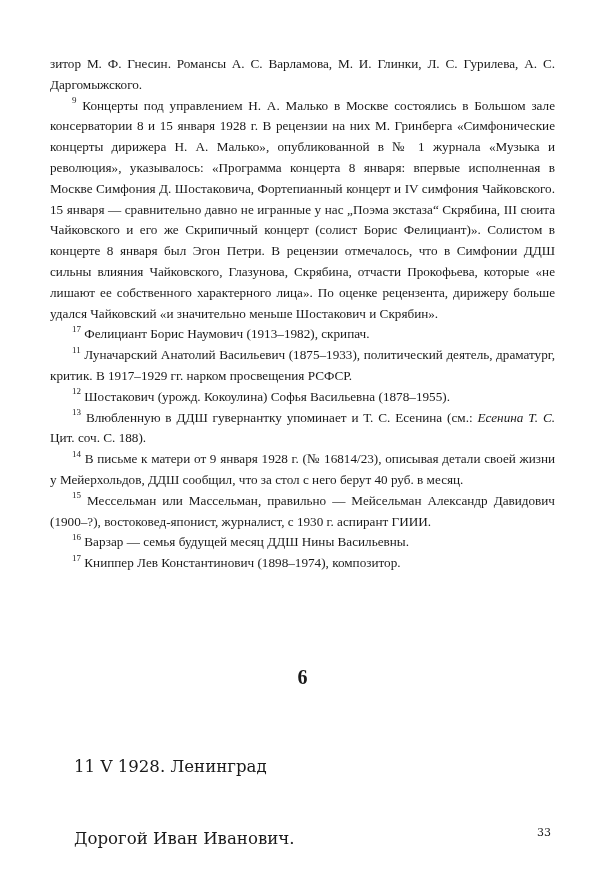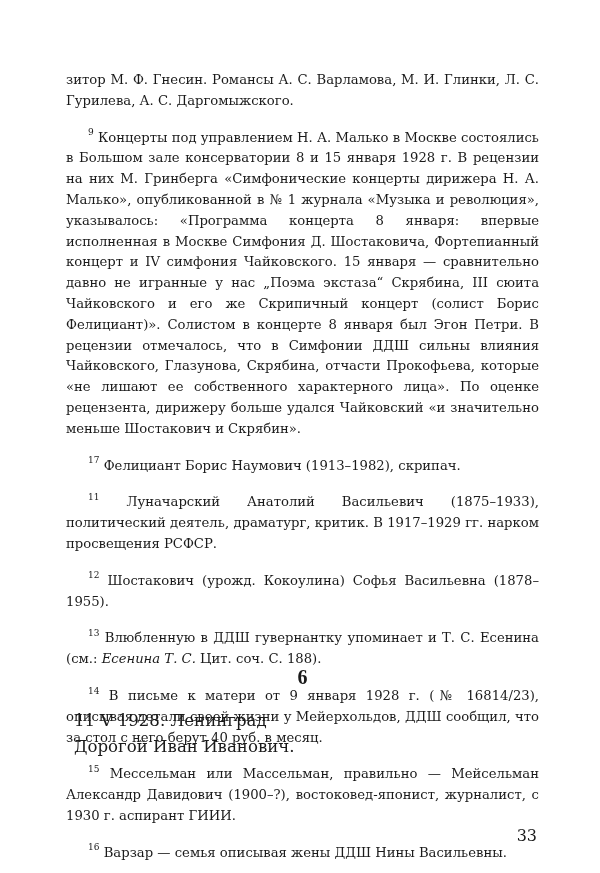--- a/index.html
+++ b/index.html
@@ -1,32 +1,32 @@
 <!DOCTYPE html>
 <html><head>
 <meta charset="utf-8">
 <style>
   html, body { margin: 0; padding: 0; background: #ffffff; }
   body { width: 600px; height: 873px; position: relative; overflow: hidden;
          font-family: "DejaVu Serif", "Liberation Serif", serif; color: #1a1a1a; }
   .page { position: absolute; left: 50px; top: 0; width: 505px; }
   .notes { position: absolute; top: 54px; left: 0; width: 505px;
            font-size: 13.2px; line-height: 20.8px; text-align: justify; }
-  .notes p { margin: 16px; }
+  .notes p { margin: 0; font-family: Liberation Serif, serif; }
   .notes p.ind { text-indent: 22px; }
   sup { font-size: 9px; line-height: 0; position: relative; top: -1px; vertical-align: super; }
   .heading { position: absolute; top: 666px; left: 0; width: 505px; text-align: center;
              font-family: "Liberation Serif", serif; font-weight: bold; font-size: 20px; }
   .letter { position: absolute; top: 708px; left: 0; width: 505px;
             font-size: 16.6px; line-height: 26px; text-align: justify; }
   .letter p { margin: 0; }
   .letter .ind { text-indent: 24px; }
-  .letter .ind2 { padding-left: 24px; }
+  .letter .ind2 { padding-left: 24px; margin-top: 46px; }
   .letter sup { font-size: 10px; }
-  .pagenum { position: absolute; top: 826px; right: 18px; font-size: 16px; }
+  .pagenum { position: absolute; top: 826px; right: 4px; font-size: 11px; }
   em { font-style: italic; }
 </style>
 </head>
 <body>
 
 <div class="page">
 
   <div class="notes">
     <p class="last-line-none">зитор М. Ф. Гнесин. Романсы А. С. Варламова, М. И. Глинки, Л. С. Гурилева, А. С. Даргомыжского.</p>
 
@@ -37,21 +37,21 @@
     <p class="ind"><sup>11</sup> <span>Луначарский Анатолий Васильевич (1875–1933), политический деятель, драматург, критик. В 1917–1929 гг. нарком просвещения РСФСР.</span></p>
 
     <p class="ind"><sup>12</sup> <span>Шостакович (урожд. Кокоулина) Софья Васильевна (1878–1955).</span></p>
 
     <p class="ind"><sup>13</sup> <span>Влюбленную в ДДШ гувернантку упоминает и Т. С. Есенина (см.: </span><em>Есенина Т. С.</em><span> Цит. соч. С. 188).</span></p>
 
     <p class="ind"><sup>14</sup> <span>В письме к матери от 9 января 1928 г. (№ 16814/23), описывая детали своей жизни у Мейерхольдов, ДДШ сообщил, что за стол с него берут 40 руб. в месяц.</span></p>
 
     <p class="ind"><sup>15</sup> <span>Мессельман или Массельман, правильно — Мейсельман Александр Давидович (1900–?), востоковед-японист, журналист, с 1930 г. аспирант ГИИИ.</span></p>
 
-    <p class="ind"><sup>16</sup> <span>Варзар — семья описывая жены ДДШ Нины Васильевны.</span></p>
+    <p class="ind"><sup>16</sup> <span>Варзар — семья будущей месяц ДДШ Нины Васильевны.</span></p>
 
     <p class="ind"><sup>17</sup> <span>Книппер Лев Константинович (1898–1974), композитор.</span></p>
   </div>
 
   <div class="heading">6</div>
 
   <div class="letter">
     <p class="ind2">11 V 1928. Ленинград</p>
     <p class="ind2">Дорогой Иван Иванович.</p>
   </div>

